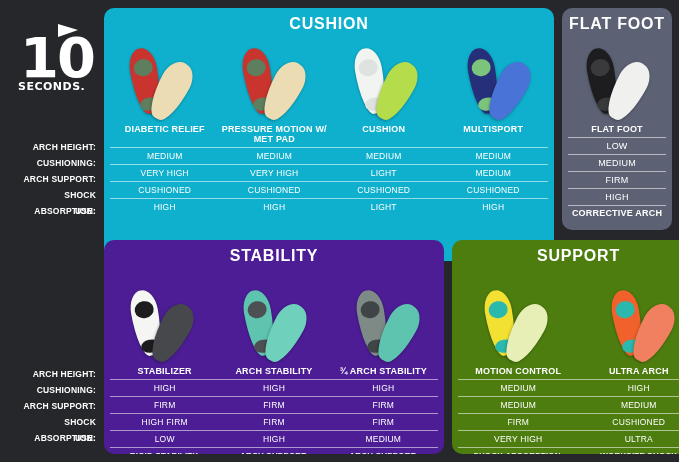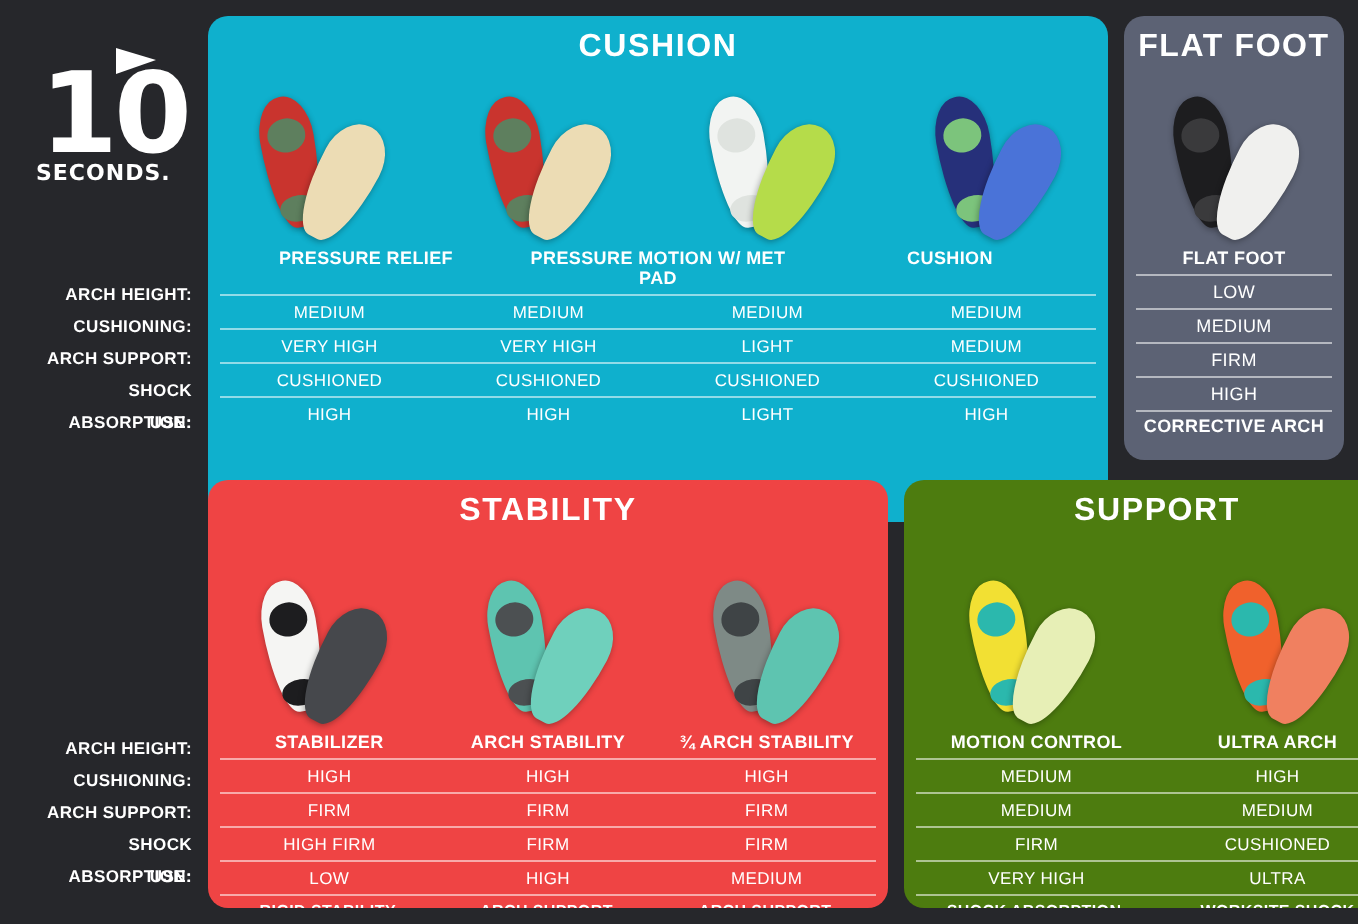--- a/index.html
+++ b/index.html
@@ -69,21 +69,21 @@
     letter-spacing: 0.8px;
     padding-top: 7px;
     padding-bottom: 3px;
   }
 
   
   #panel-cushion { left: 104px; top: 8px; width: 450px; height: 253px; background: #0fb0cd; }
   
   #panel-flatfoot { left: 562px; top: 8px; width: 110px; height: 222px; background: #5c6274; }
   
-  #panel-stability { left: 104px; top: 240px; width: 340px; height: 214px; background: #ef4444; }
+  #panel-stability { left: 104px; top: 240px; width: 340px; height: 214px; background: #4c1d95; }
   
   #panel-support { left: 452px; top: 240px; width: 253px; height: 214px; background: #4d7c0f; }
 
   .imgrow {
     display: flex;
     width: 100%;
   }
   .imgcell {
     flex: 1 1 0;
     display: flex;
@@ -230,23 +230,24 @@
             <div class="insole back" style="background: rgb(38, 48, 122);">
               <div class="arch" style="background: rgb(124, 196, 124);"></div>
               <div class="heel" style="background: rgb(124, 196, 124);"></div>
             </div>
             <div class="insole front" style="background: rgb(74, 115, 216);"></div>
           </div>
         </div>
       </div>
     <div class="spec-table">
         <div class="spec-row head">
-          <div class="spec-cell">PRESSURE RELIEF</div>
+          <div class="spec-cell">DIABETIC RELIEF</div>
           <div class="spec-cell">PRESSURE MOTION W/ MET PAD</div>
           <div class="spec-cell">CUSHION</div>
+          <div class="spec-cell">MULTISPORT</div>
         </div>
         <div class="spec-row">
           <div class="spec-cell value">MEDIUM</div>
           <div class="spec-cell value">MEDIUM</div>
           <div class="spec-cell value">MEDIUM</div>
           <div class="spec-cell value">MEDIUM</div>
         </div>
         <div class="spec-row">
           <div class="spec-cell value">VERY HIGH</div>
           <div class="spec-cell value">VERY HIGH</div>

